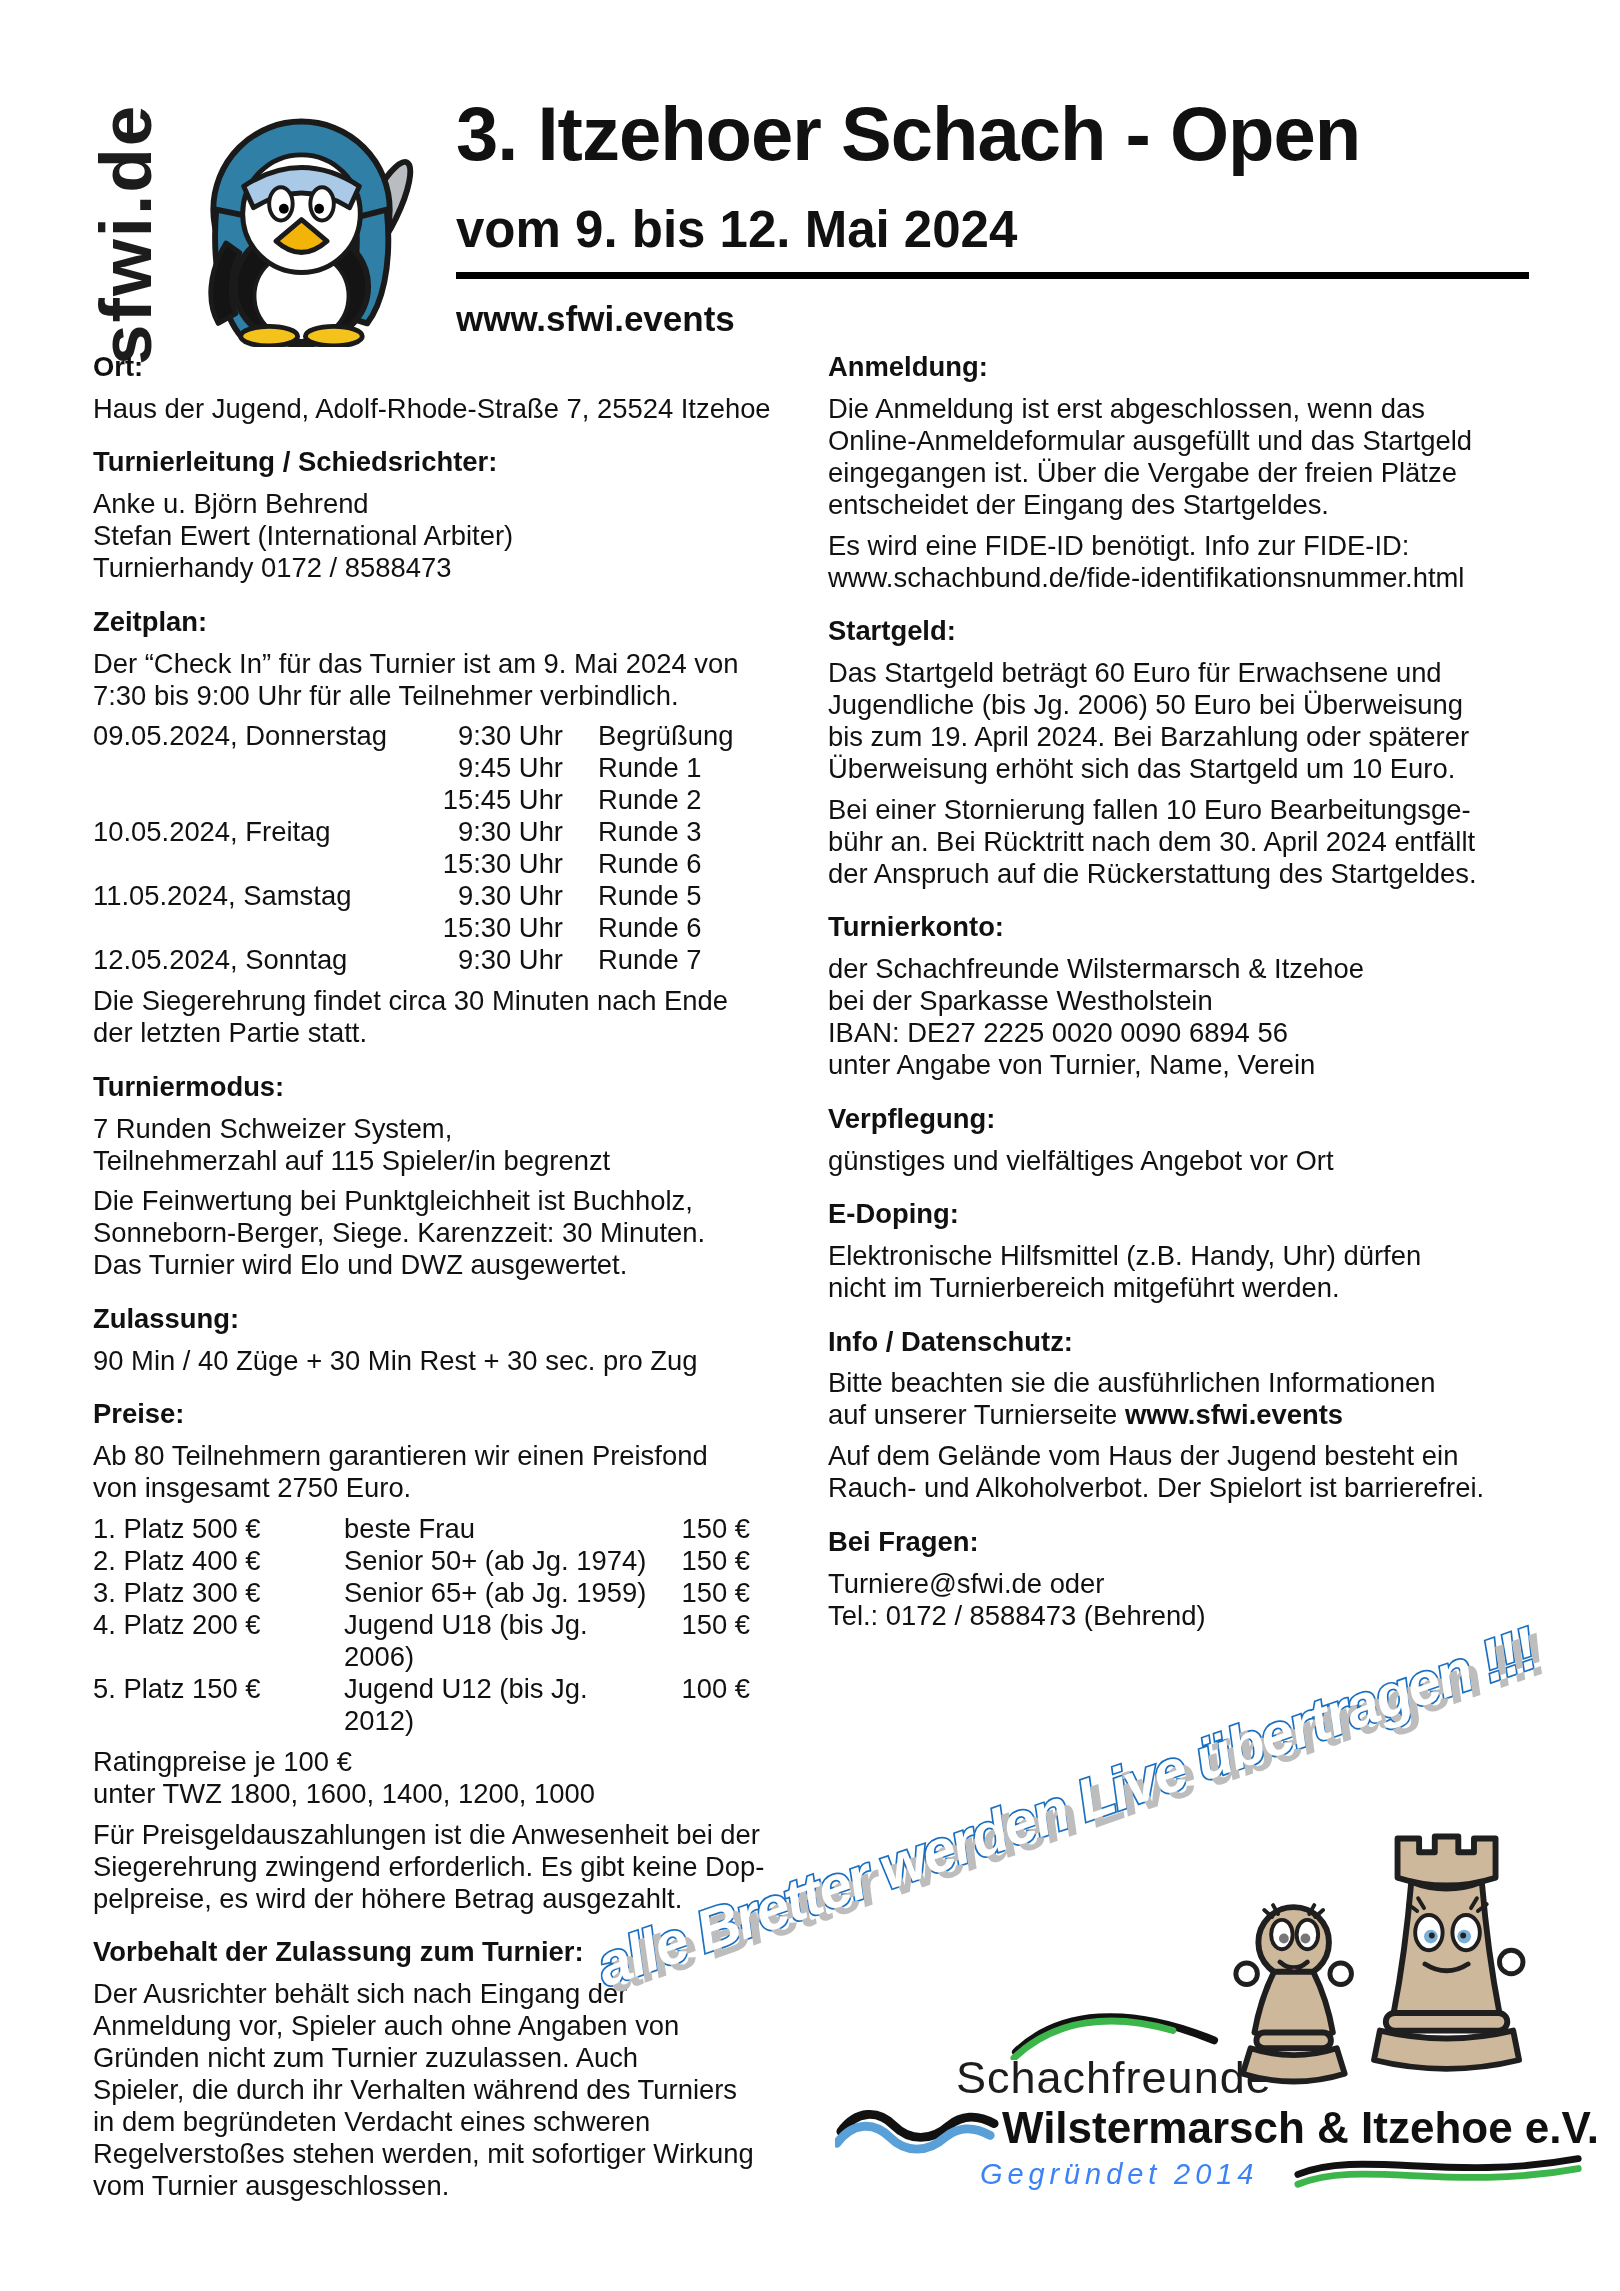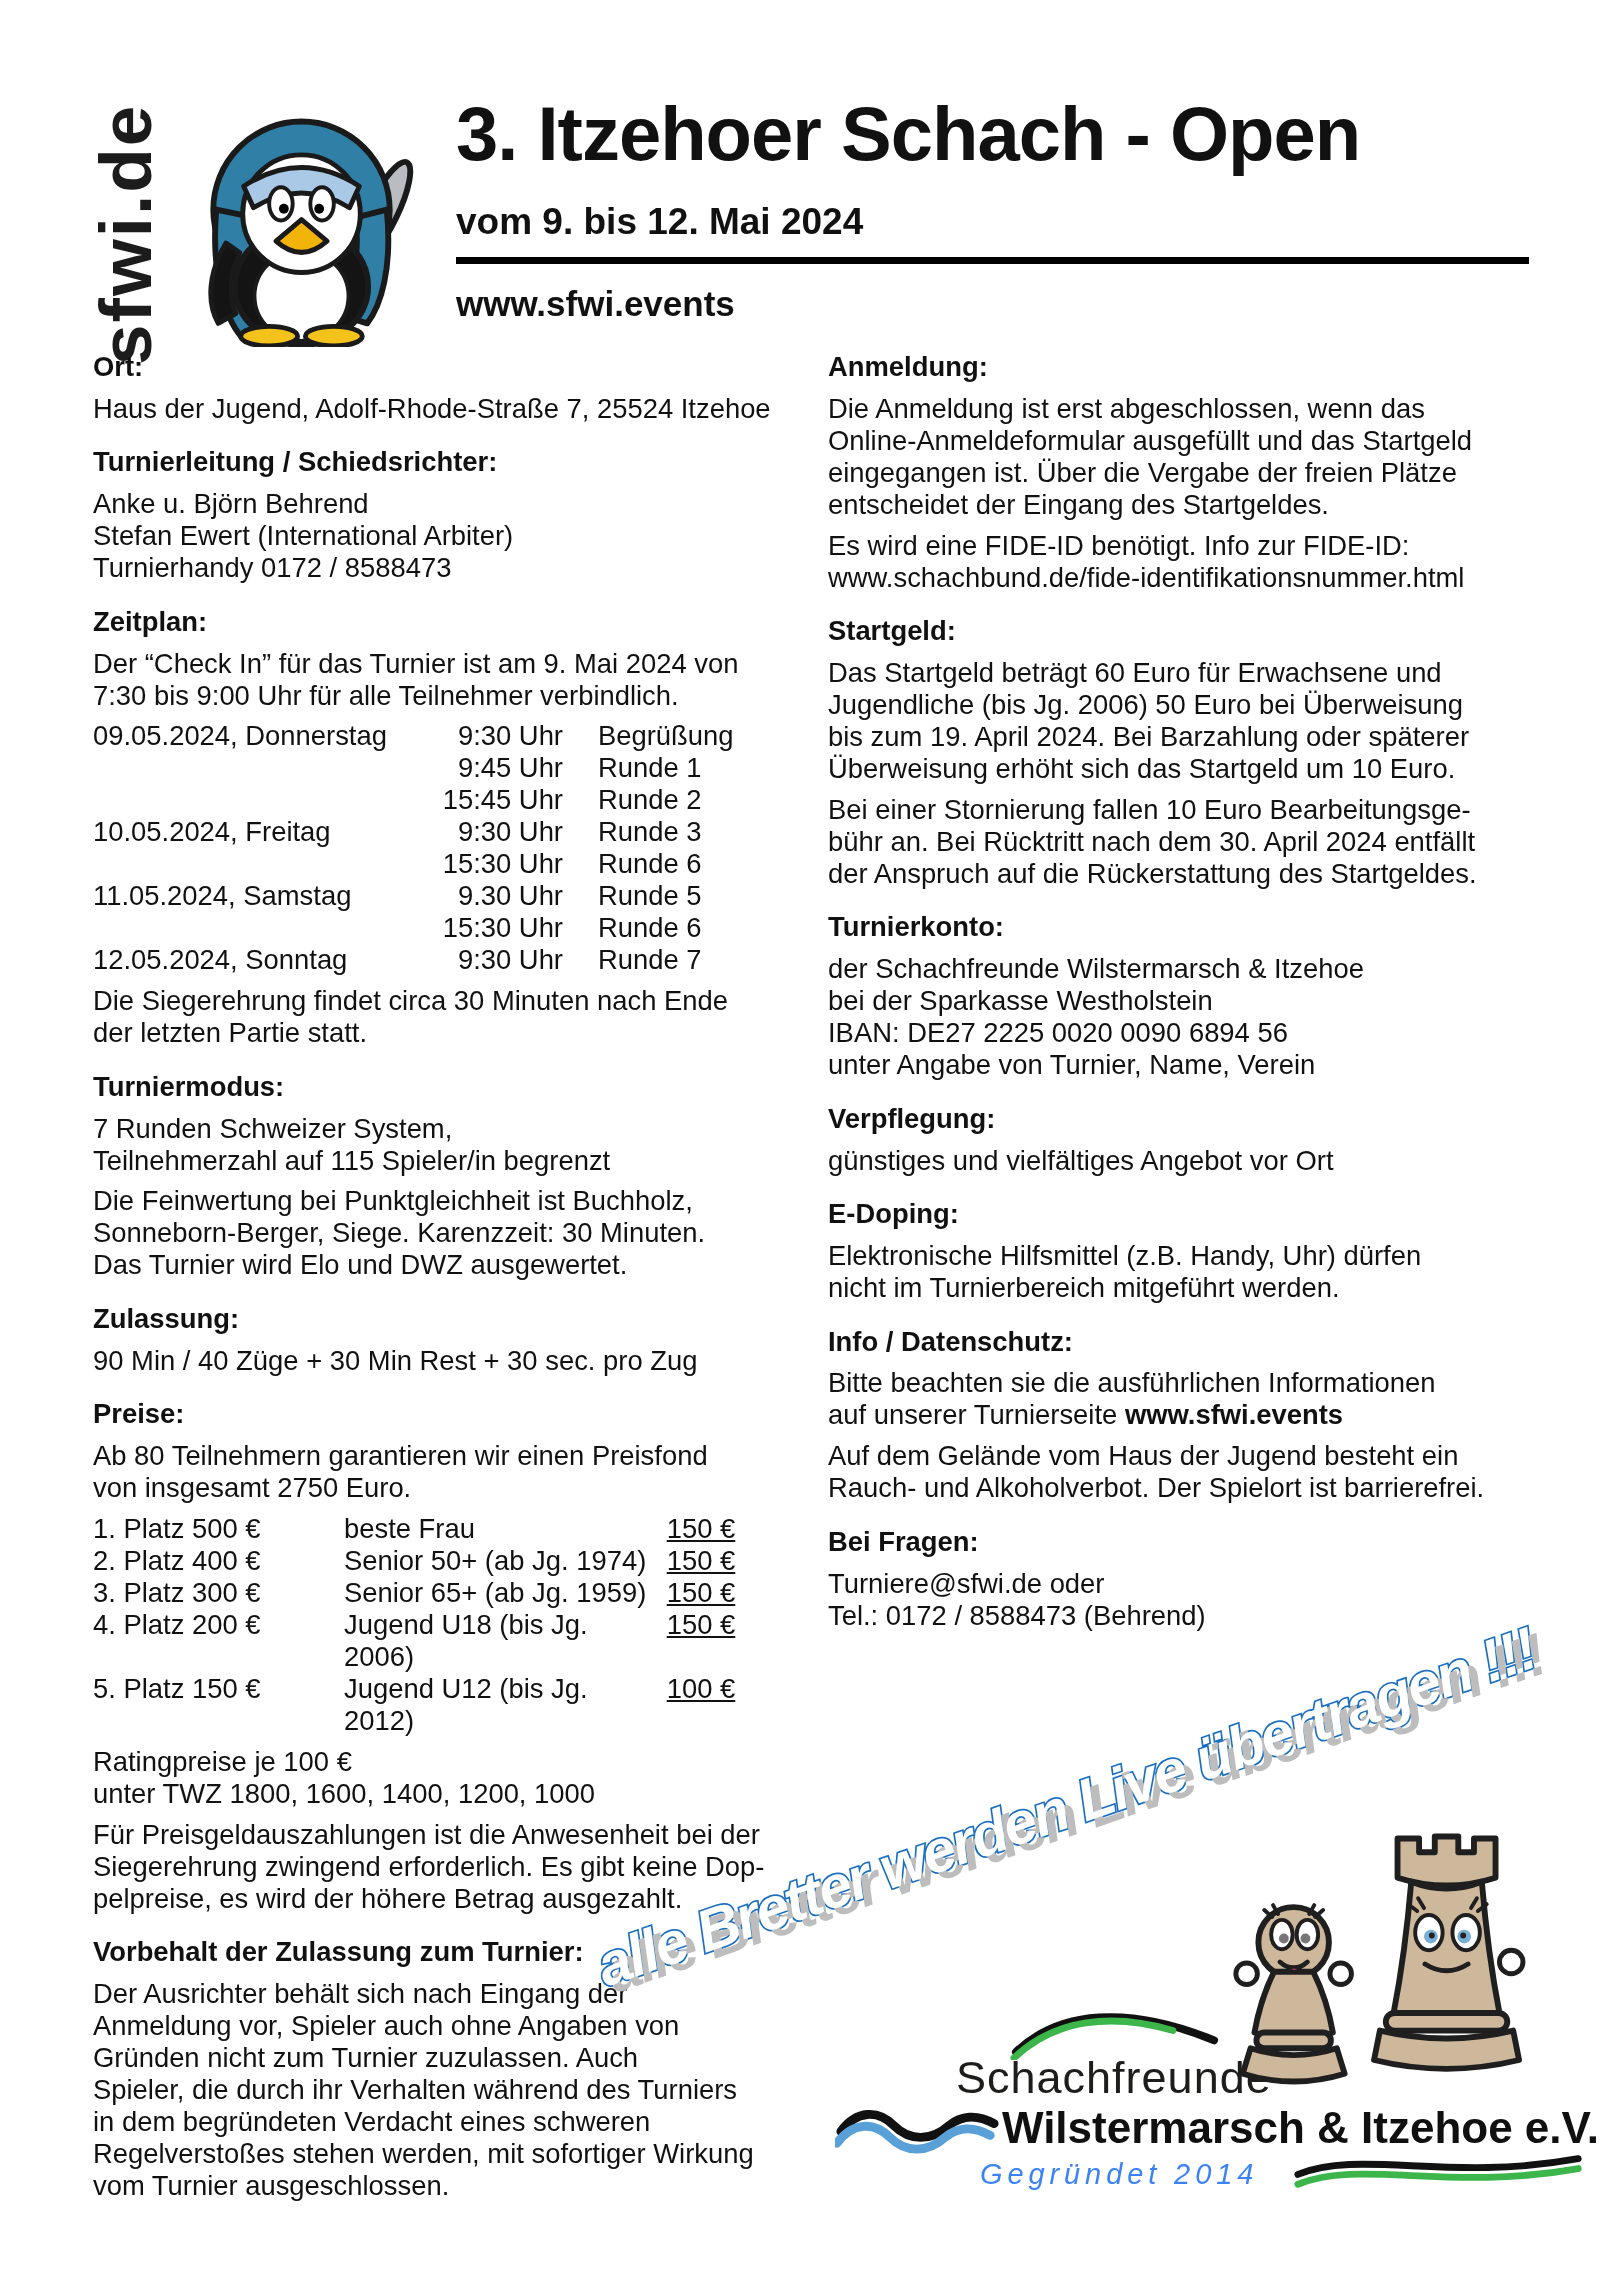--- a/index.html
+++ b/index.html
@@ -14,40 +14,40 @@
   
   .brand-vertical{
     position:absolute;left:84px;top:365px;
     transform:rotate(-90deg);transform-origin:0 0;
     font-size:73px;font-weight:bold;letter-spacing:2px;color:#1c1c1c;
     white-space:nowrap;
   }
   .penguin{position:absolute;left:179px;top:94px;}
   .header-text{position:absolute;left:456px;top:94px;width:1108px;}
   .title{font-size:76px;font-weight:bold;line-height:1.05;letter-spacing:-1px;margin:0;}
-  .subtitle{font-size:37px;font-weight:bold;line-height:1.05;margin:29px 0 0 0;}
+  .subtitle{font-size:51px;font-weight:bold;line-height:1.05;margin:29px 0 0 0;}
   .header-rule{height:6.9px;background:#000;width:1073px;margin-top:15.7px;}
   .site{font-size:35px;font-weight:bold;margin-top:19.6px;}
   
   .col{position:absolute;top:351px;font-size:27.4px;line-height:32px;}
   .col-left{left:93px;width:730px;}
   .col-right{left:828px;width:774px;}
   .col .h{font-weight:bold;margin:21.6px 0 9.8px 0;white-space:pre-line;}
   .col .h:first-child{margin-top:0;}
   .col p{margin:0 0 8.8px 0;white-space:pre-line;}
   .col p b{font-weight:bold;}
   
   .sched{margin:0 0 8.8px 0;}
   .sched-row{display:grid;grid-template-columns:323px 147px 1fr;}
   .sched-time{text-align:right;}
   .sched-event{padding-left:35px;}
   
   .prizes{margin:0 0 8.8px 0;}
   .prize-row{display:grid;grid-template-columns:251px 308px 98px;}
-  .prize-amount{text-align:center;text-decoration:underline;}
+  .prize-amount{text-align:right;}
   
   .live-banner{
     position:absolute;left:588px;top:1936px;
     transform:rotate(-19deg);transform-origin:0 0;
     font-size:59px;font-weight:bold;font-style:italic;letter-spacing:-2px;
     white-space:nowrap;
     color:#ffffff;
     -webkit-text-stroke:3.4px #1b6fc0;
     paint-order:stroke fill;
     text-shadow:6.9px 8.8px 0 #bdbdbd;

